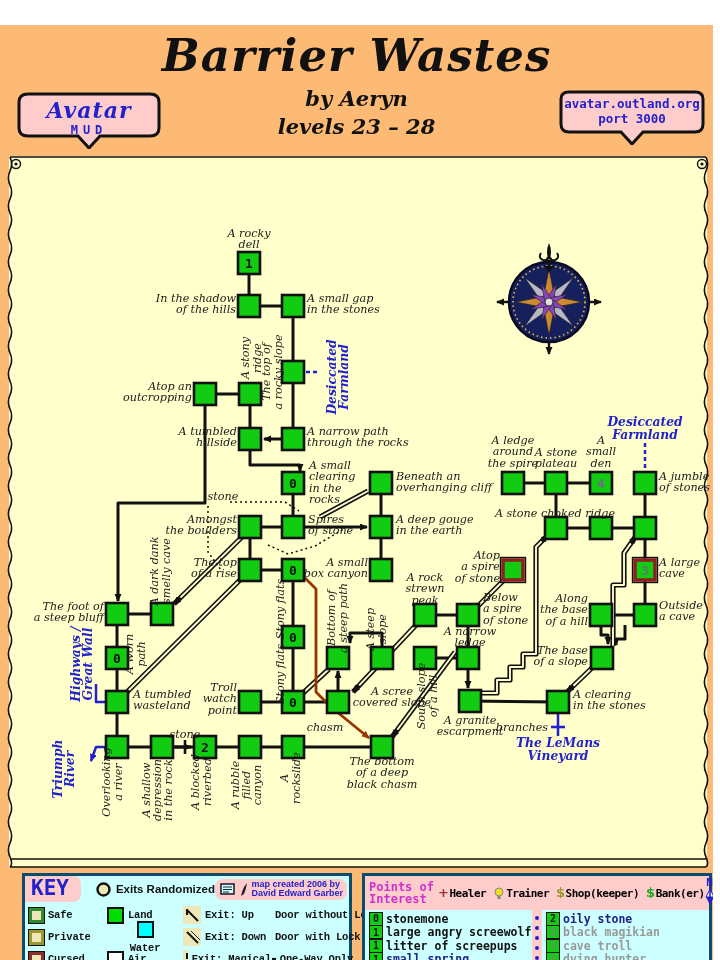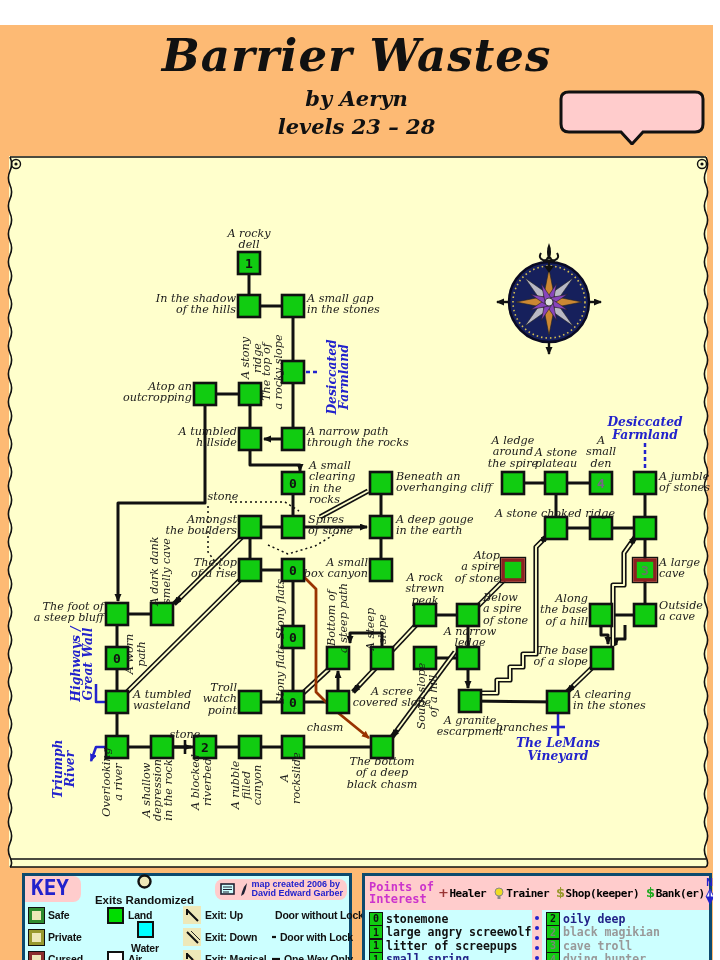--- a/index.html
+++ b/index.html
@@ -26,28 +26,28 @@
   
   .panel{position:absolute;top:848px;height:96px;background:#CCFFFF;border:3px solid #0c4a6e;}
   #key-panel{left:22px;width:324px;}
   #poi-panel{left:362px;width:344px;}
   .lg{font-family:"Liberation Sans",sans-serif;font-weight:bold;color:#111;}
   .mono{font-family:"DejaVu Sans Mono",monospace;font-weight:bold;}
   #key-head{display:flex;align-items:center;height:26px;}
   #key-title{background:#FFCCCC;color:#2222CC;font-size:21px;line-height:24px;
      font-family:"DejaVu Sans Mono",monospace;font-weight:bold;padding:0 12px 2px 6px;
      border-radius:0 8px 8px 0;}
-  #key-rand{display:flex;align-items:center;gap:4px;margin-left:14px;font-size:11.5px;flex-direction:column;}
+  #key-rand{display:flex;align-items:center;gap:4px;margin-left:14px;font-size:11.5px;}
   #key-credit{margin-left:auto;margin-right:2px;background:#FFCCCC;border-radius:8px;
      display:flex;align-items:center;gap:2px;padding:1px 4px;}
   #key-credit .ctxt{color:#2222CC;font-size:9px;line-height:9.5px;text-align:left;}
   #key-grid{position:absolute;left:4px;top:28px;right:2px;bottom:2px;
      display:grid;grid-template-columns:78px 76px 88px 82px;grid-auto-rows:22px;
      align-items:center;}
-  .key-item{display:flex;align-items:center;gap:4px;font-size:10.5px;letter-spacing:-0.2px;white-space:nowrap;}
+  .key-item{display:flex;align-items:center;gap:4px;font-size:10.5px;letter-spacing:-0.2px;white-space:nowrap;font-family:Liberation Mono, monospace;}
   .rt-box{width:9px;height:9px;background:#EEE8B8;outline:1px solid #111;}
   .tr-box{width:13px;height:13px;border:2px solid #111;}
   #poi-head{display:flex;background:#FFCCCC;height:34px;align-items:center;}
   #poi-title{color:#CC33CC;font-size:12px;line-height:12px;font-family:"DejaVu Sans Mono",monospace;
       font-weight:bold;padding:0 4px;white-space:pre;}
   #poi-services{flex:1;font-size:11px;}
   .svc-row{display:flex;align-items:center;justify-content:center;gap:7px;height:16px;}
   .svc{display:flex;align-items:center;gap:1px;font-size:11px;letter-spacing:-0.5px;white-space:nowrap;}
   .svc .glyph{font-weight:bold;font-size:13px;line-height:10px;font-family:"DejaVu Sans",sans-serif;}
   #poi-north{width:16px;text-align:center;color:#2222CC;font-size:11px;line-height:10px;}
@@ -63,25 +63,38 @@
 </style>
 </head>
 <body>
 
 <div id="page">
 
   <div id="title">Barrier Wastes</div>
   <div id="subtitle">by Aeryn</div>
   <div id="levels">levels 23 – 28</div>
 
+  <div class="badge" id="badge-left">
+    <svg width="150" height="58">
+      <path d="M5,11 Q5,3 14,3 L136,3 Q145,3 145,11 L145,37 Q145,45 136,45 L86,45 L75,57 L64,45 L14,45 Q5,45 5,37 Z" fill="#FFCCCC" stroke="#111" stroke-width="3"></path>
+    </svg>
+    <div class="btxt">
+      <div class="l1">Avatar</div>
+      <div class="l2">MUD</div>
+    </div>
+  </div>
 
   <div class="badge" id="badge-right">
     <svg width="152" height="56">
       <path d="M5,10 Q5,3 13,3 L139,3 Q147,3 147,10 L147,35 Q147,43 139,43 L87,43 L76,55 L65,43 L13,43 Q5,43 5,35 Z" fill="#FFCCCC" stroke="#111" stroke-width="3"></path>
     </svg>
+    <div class="btxt">
+      <div class="l1">avatar.outland.org</div>
+      <div class="l2">port 3000</div>
+    </div>
   </div>
 
   <div id="map-wrap"><svg width="720" height="716" viewBox="0 130 720 716">
         <defs>
           <marker id="aB" markerWidth="9" markerHeight="8" refX="7" refY="3.5" orient="auto" markerUnits="userSpaceOnUse">
             <path d="M0,0 L8,3.5 L0,7 Z" fill="#111111"></path>
           </marker>
           <marker id="aM" markerWidth="9" markerHeight="8" refX="7" refY="3.5" orient="auto" markerUnits="userSpaceOnUse">
             <path d="M0,0 L8,3.5 L0,7 Z" fill="#993300"></path>
           </marker>
@@ -574,21 +587,21 @@
       <div id="poi-sep">
           <i></i>
           <i></i>
           <i></i>
           <i></i>
           <i></i>
         </div>
       <div class="poi-col" id="poi-col-right">
           <div class="poi-entry">
             <span class="numbox" style="color: rgb(17, 17, 17);">2</span>
-            <span style="color: rgb(34, 34, 136);">oily deep</span>
+            <span style="color: rgb(34, 34, 136);">oily stone</span>
           </div>
           <div class="poi-entry">
             <span class="numbox" style="color: rgb(119, 136, 119);">2</span>
             <span style="color: rgb(153, 153, 153);">black magikian</span>
           </div>
           <div class="poi-entry">
             <span class="numbox" style="color: rgb(119, 136, 119);">3</span>
             <span style="color: rgb(153, 153, 153);">cave troll</span>
           </div>
           <div class="poi-entry">

